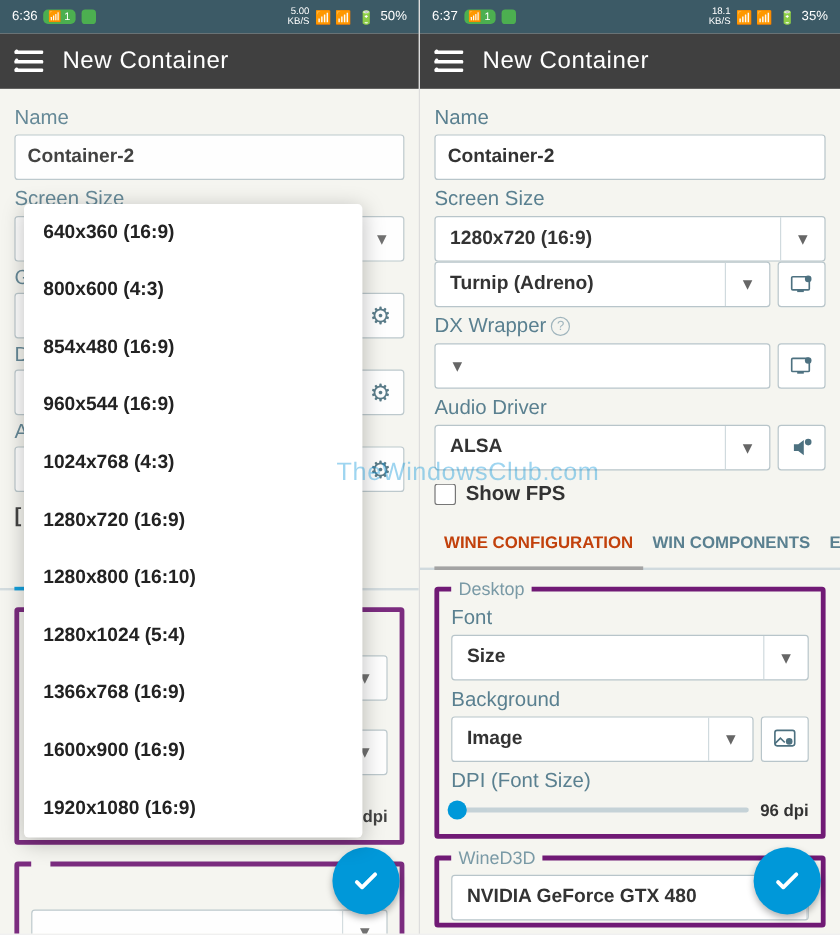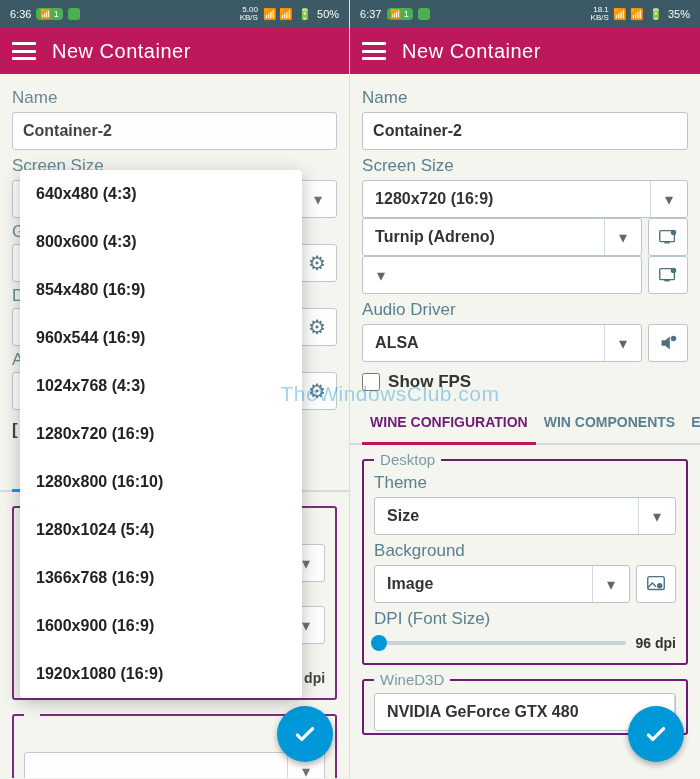--- a/index.html
+++ b/index.html
@@ -40,21 +40,21 @@
     background: #4caf50;
     border-radius: 4px;
     padding: 1px 4px;
     font-size: 9px;
     display: flex;
     align-items: center;
     gap: 2px;
   }
   .app-header {
     height: 46px;
-    background: #be185d;
+    background: #404040;
     color: #fff;
     display: flex;
     align-items: center;
     padding: 18px 12px;
     gap: 16px;
     font-size: 20px;
     font-weight: 500;
     letter-spacing: 0.5px;
   }
   .hamburger { width: 24px; height: 18px; display: flex; flex-direction: column; justify-content: space-between; cursor: pointer;}
@@ -150,26 +150,26 @@
     display: flex;
     border-bottom: 2px solid #d0dade;
     margin: 4px -12px 0 -12px;
     padding: 0 12px;
     font-size: 14px;
     font-weight: 600;
     color: #5a8090;
   }
   .tab { padding: 12px 8px; cursor: pointer; white-space: nowrap; }
   .tab.active {
-    color: #701a75;
-    border-bottom: 3px solid #be185d;
+    color: #c2410c;
+    border-bottom: 3px solid #a3a3a3;
     margin-bottom: -2px;
   }
   .section {
-    border: 2px solid #701a75;
+    border: 4px solid #701a75;
     border-radius: 3px;
     margin-top: 14px;
     padding: 12px 10px 12px 10px;
     position: relative;
   }
   .section-title {
     position: absolute;
     top: -10px;
     left: 10px;
     background: #f5f5f0;
@@ -385,21 +385,21 @@
             <div class="select-wrap">
               <div class="val"></div>
               <div class="arrow">▾</div>
             </div>
           </div>
 
       </div>
     </div>
 
     <div class="dropdown-pop">
-      <div class="dd-item">640x480 (4:3)</div>
+      <div class="dd-item">640x360 (16:9)</div>
       <div class="dd-item">800x600 (4:3)</div>
       <div class="dd-item">854x480 (16:9)</div>
       <div class="dd-item">960x544 (16:9)</div>
       <div class="dd-item">1024x768 (4:3)</div>
       <div class="dd-item">1280x720 (16:9)</div>
       <div class="dd-item">1280x800 (16:10)</div>
       <div class="dd-item">1280x1024 (5:4)</div>
       <div class="dd-item">1366x768 (16:9)</div>
       <div class="dd-item">1600x900 (16:9)</div>
       <div class="dd-item">1920x1080 (16:9)</div>
@@ -456,20 +456,24 @@
         </div>
         <div class="gear-btn">
           <svg width="22" height="22" viewBox="0 0 24 24">
               <rect x="3" y="5" width="16" height="12" rx="1" fill="none" stroke="#4d7180" stroke-width="1.5"></rect>
               <rect x="8" y="17" width="6" height="2" fill="#4d7180"></rect>
               <circle cx="18" cy="7" r="3" fill="#4d7180"></circle>
             </svg>
         </div>
       </div>
 
+      <div class="label">
+        <span>DX Wrapper</span>
+        <span class="help-circle">?</span>
+      </div>
       <div class="select-row">
         <div class="select-wrap">
           <div class="arrow">▾</div>
         </div>
         <div class="gear-btn">
           <svg width="22" height="22" viewBox="0 0 24 24">
               <rect x="3" y="5" width="16" height="12" rx="1" fill="none" stroke="#4d7180" stroke-width="1.5"></rect>
               <rect x="8" y="17" width="6" height="2" fill="#4d7180"></rect>
               <circle cx="18" cy="7" r="3" fill="#4d7180"></circle>
             </svg>
@@ -496,21 +500,21 @@
       </div>
 
       <div class="tabs">
         <div class="tab active">WINE CONFIGURATION</div>
         <div class="tab">WIN COMPONENTS</div>
         <div class="tab">EN</div>
       </div>
 
       <div class="section">
         <div class="section-title">Desktop</div>
-        <div class="label" style="margin-top:0">Theme</div>
+        <div class="label" style="margin-top:0">Font</div>
         <div class="select-row">
           <div class="select-wrap">
             <div class="val">Size</div>
             <div class="arrow">▾</div>
           </div>
         </div>
         <div class="label">Background</div>
         <div class="select-row">
           <div class="select-wrap">
             <div class="val">Image</div>

